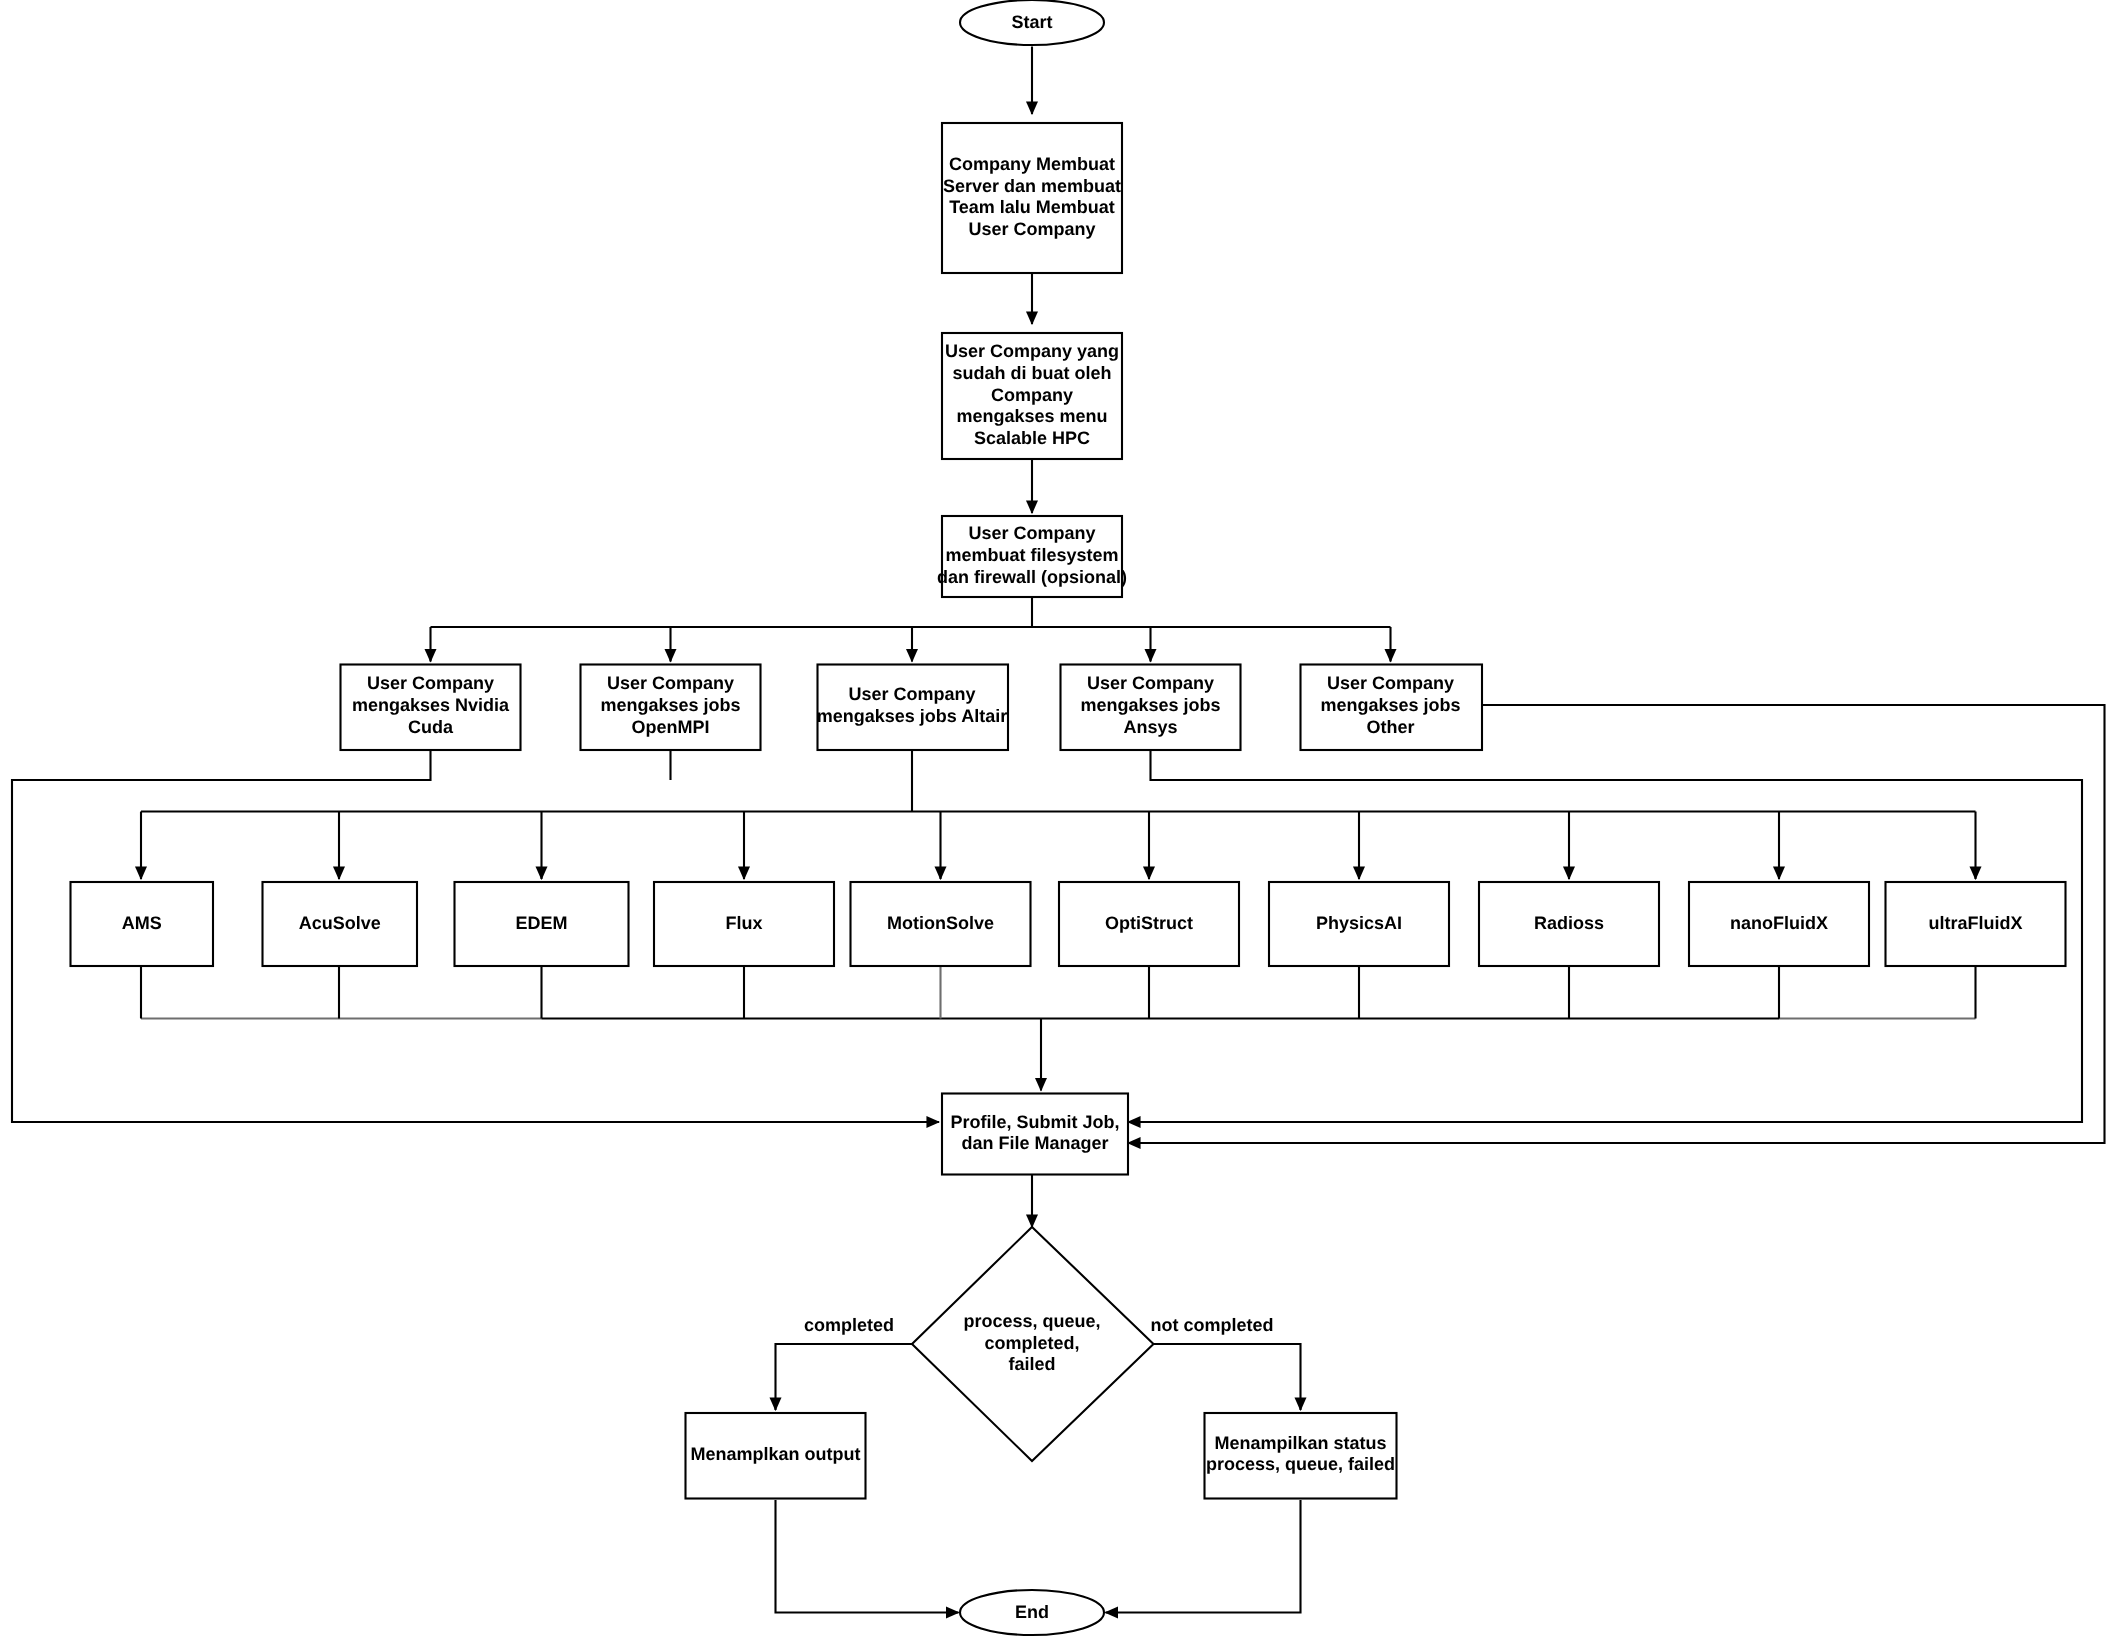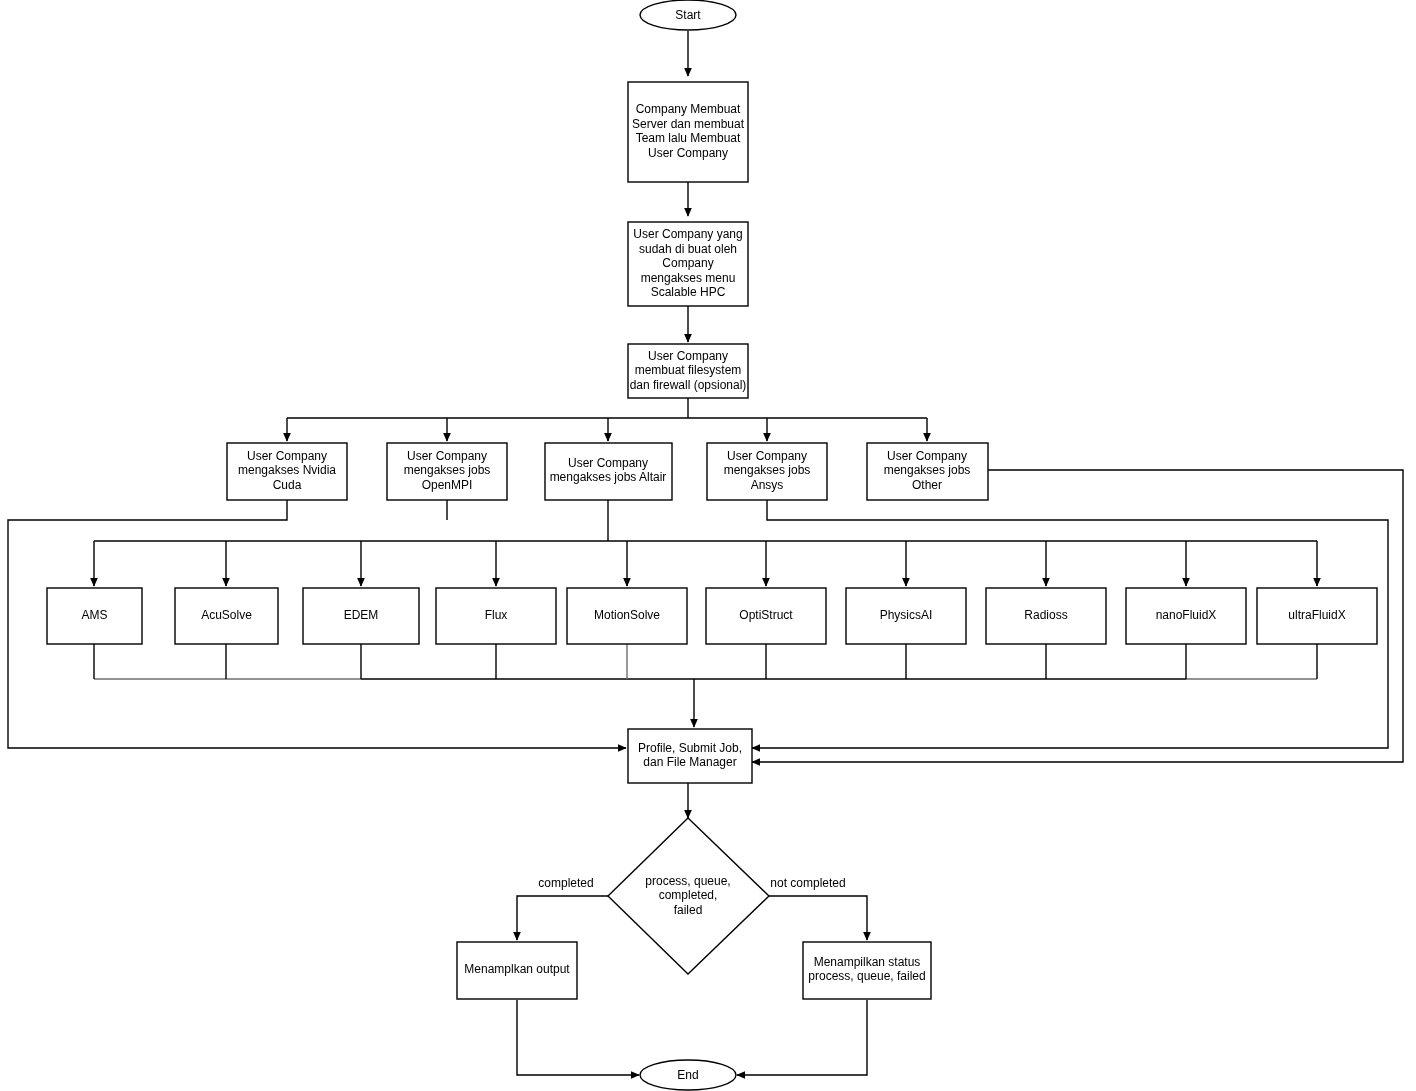--- a/index.html
+++ b/index.html
@@ -10,20 +10,21 @@
   body {
     width: 1416px;
     height: 1091px;
     font-family: "Liberation Sans", sans-serif;
     overflow: hidden;
   }
   #flow-root {
     position: relative;
     width: 1416px;
     height: 1091px;
+    font-weight: bold;
   }
   svg#flowchart {
     display: block;
     width: 1416px;
     height: 1091px;
   }
   .shape {
     fill: #ffffff;
     stroke: #000000;
     stroke-width: 1.4;

